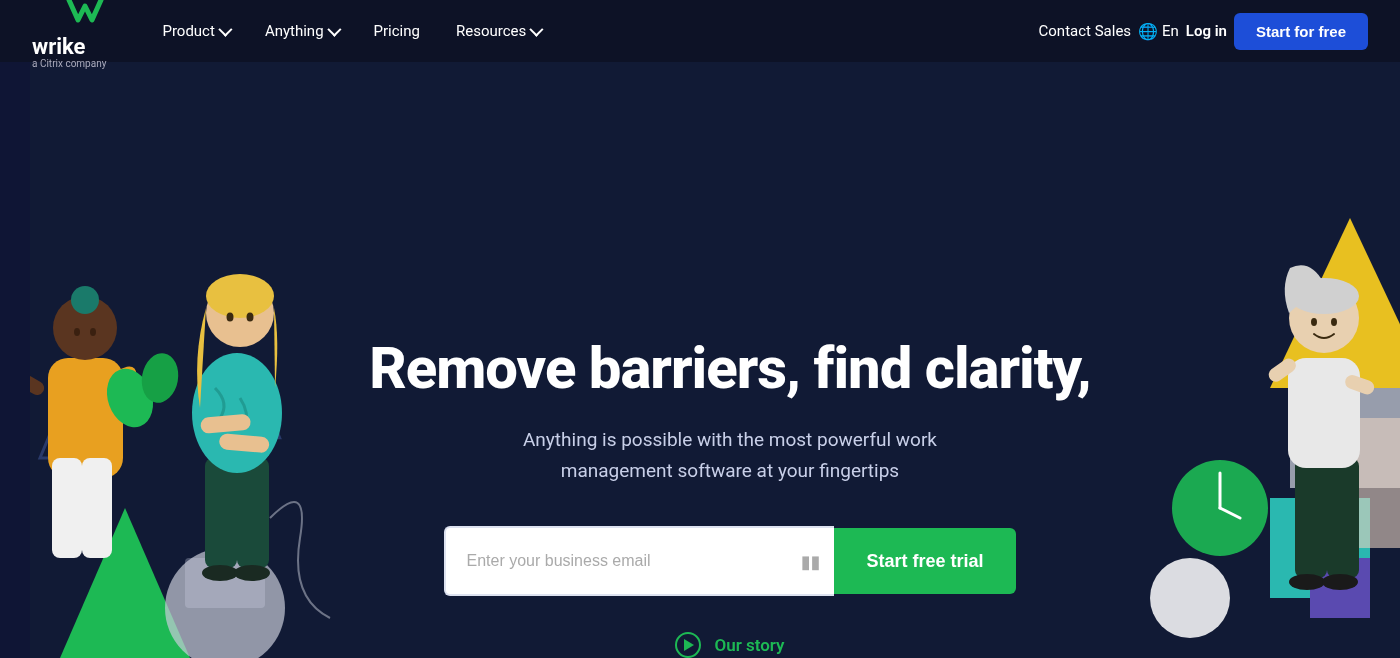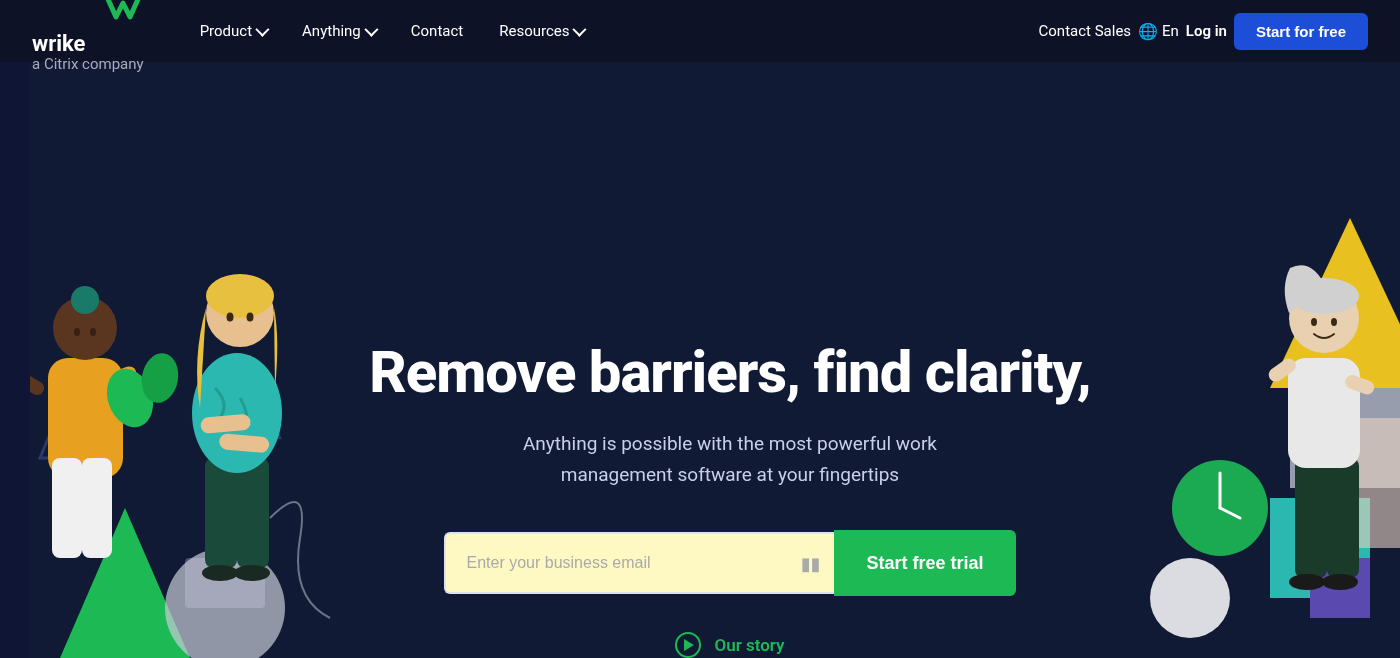--- a/index.html
+++ b/index.html
@@ -37,21 +37,21 @@
       display: flex;
       flex-direction: column;
     }
     .logo-name {
       font-size: 22px;
       font-weight: 700;
       color: white;
       line-height: 1;
     }
     .logo-sub {
-      font-size: 15px;
+      font-size: 10px;
       color: #aab;
       line-height: 1.2;
     }
     .nav-items {
       display: flex;
       align-items: center;
       gap: 4px;
       flex: 1;
     }
     .nav-item {
@@ -159,28 +159,28 @@
     }
 
     .email-input-wrapper {
       position: relative;
       display: flex;
       align-items: center;
     }
 
     .email-input {
       width: 390px;
-      height: 62px;
+      height: 70px;
       border: 2px solid #dde2f0;
       border-right: none;
       border-radius: 6px 0 0 6px;
       padding: 0 30px 0 20px;
       font-size: 16px;
       color: #888;
-      background: #fef9c3;
+      background: #ffffff;
       outline: none;
     }
 
     .email-input::placeholder { color: #aaa; }
 
     .input-icon {
       position: absolute;
       right: 14px;
       color: #aaa;
       font-size: 18px;
@@ -269,21 +269,21 @@
   <div class="nav-items">
     <div class="nav-item">
       <span>Product</span>
       <span class="nav-chevron"></span>
     </div>
     <div class="nav-item">
       <span>Anything</span>
       <span class="nav-chevron"></span>
     </div>
     <div class="nav-item">
-      <span>Contact</span>
+      <span>Pricing</span>
     </div>
     <div class="nav-item">
       <span>Resources</span>
       <span class="nav-chevron"></span>
     </div>
   </div>
 
   <div class="nav-right">
     <span class="contact-sales">Contact Sales</span>
     <div class="lang-selector">

